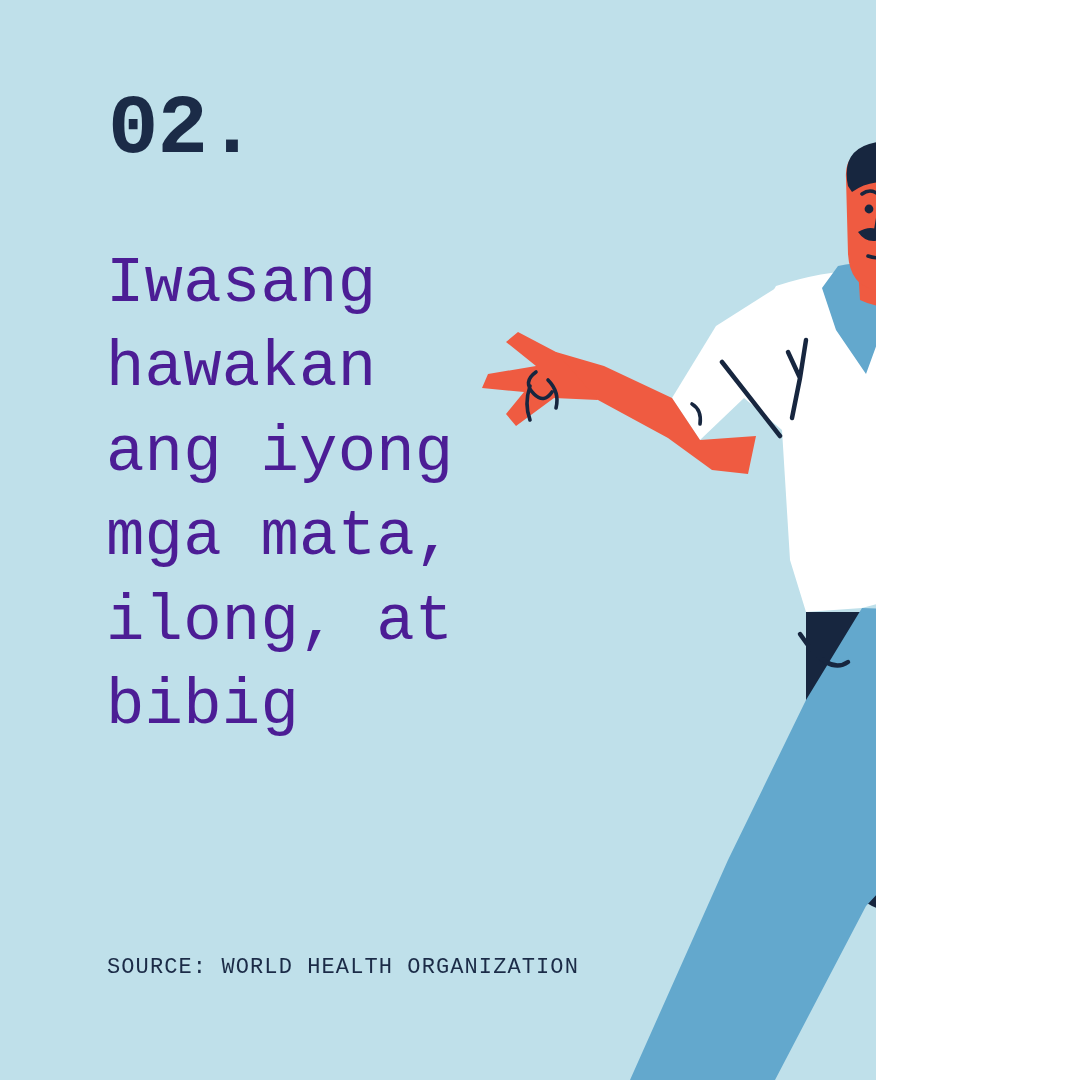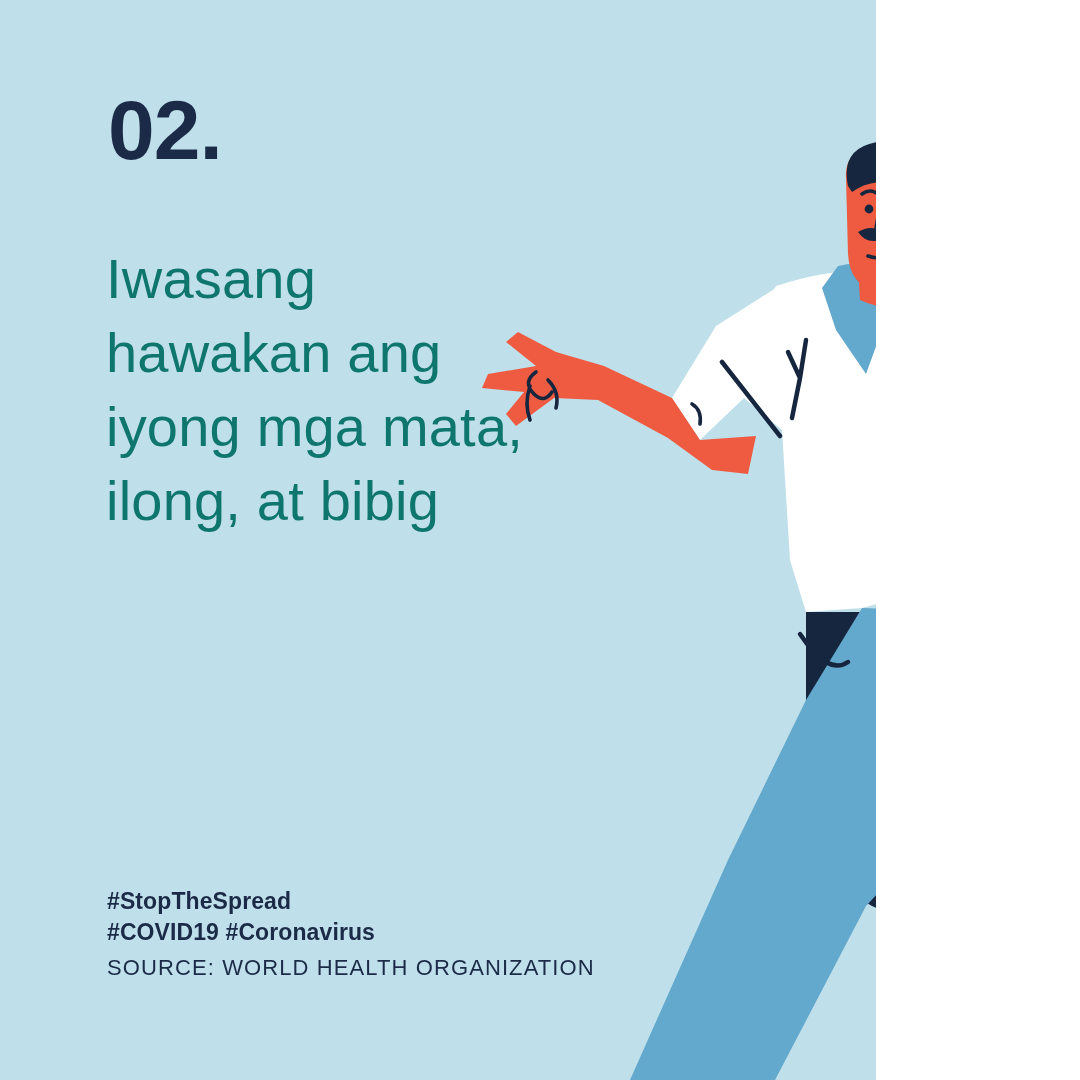--- a/index.html
+++ b/index.html
@@ -11,20 +11,21 @@
     height: 1080px;
     overflow: hidden;
     font-family: "Liberation Sans", sans-serif;
   }
   #poster {
     position: relative;
     width: 876px;
     height: 1080px;
     background: #bfe0ea;
     overflow: hidden;
+    font-family: Liberation Mono, monospace;
   }
   #illustration {
     position: absolute;
     left: 0;
     top: 0;
     width: 1080px;
     height: 1080px;
   }
   .text-layer {
     position: absolute;
@@ -44,24 +45,24 @@
     font-weight: bold;
     letter-spacing: -1px;
     color: #1b2b47;
     line-height: 1;
   }
   #headline {
     position: absolute;
     left: 106px;
     top: 242px;
     width: 420px;
-    font-size: 56px;
+    font-size: 64px;
     font-weight: 300;
     line-height: 1.32;
-    color: #0f766e;
+    color: #4c1d95;
     letter-spacing: 0.2px;
   }
   #hashtags {
     position: absolute;
     left: 107px;
     top: 886px;
     font-size: 23px;
     font-weight: bold;
     line-height: 1.33;
     color: #1b2b47;
@@ -140,20 +141,16 @@
     <path fill="none" stroke="#17263f" stroke-width="3.6" stroke-linecap="round" d="M 536 372 Q 522 382 534 394 Q 544 404 552 392
              M 530 386 Q 524 404 530 420
              M 548 380 Q 560 392 556 408"></path>
     <path fill="none" stroke="#17263f" stroke-width="3.6" stroke-linecap="round" d="M 692 404 Q 702 410 700 424"></path>
 
   </svg>
 
   <div class="text-layer">
     <div id="step-number">02.</div>
     <div id="headline">Iwasang hawakan ang iyong mga mata, ilong, at bibig</div>
-    <div id="hashtags">
-      <div>#StopTheSpread</div>
-      <div>#COVID19 #Coronavirus</div>
-    </div>
     <div id="source-line">SOURCE: WORLD HEALTH ORGANIZATION</div>
   </div>
 
 </div>
 
 </body></html>

